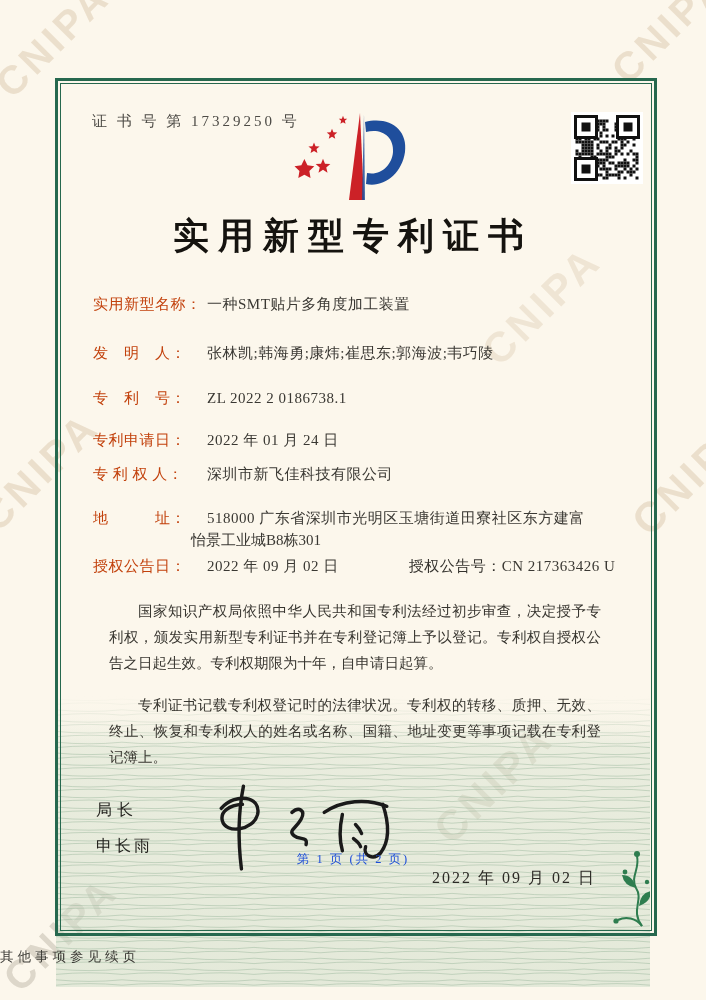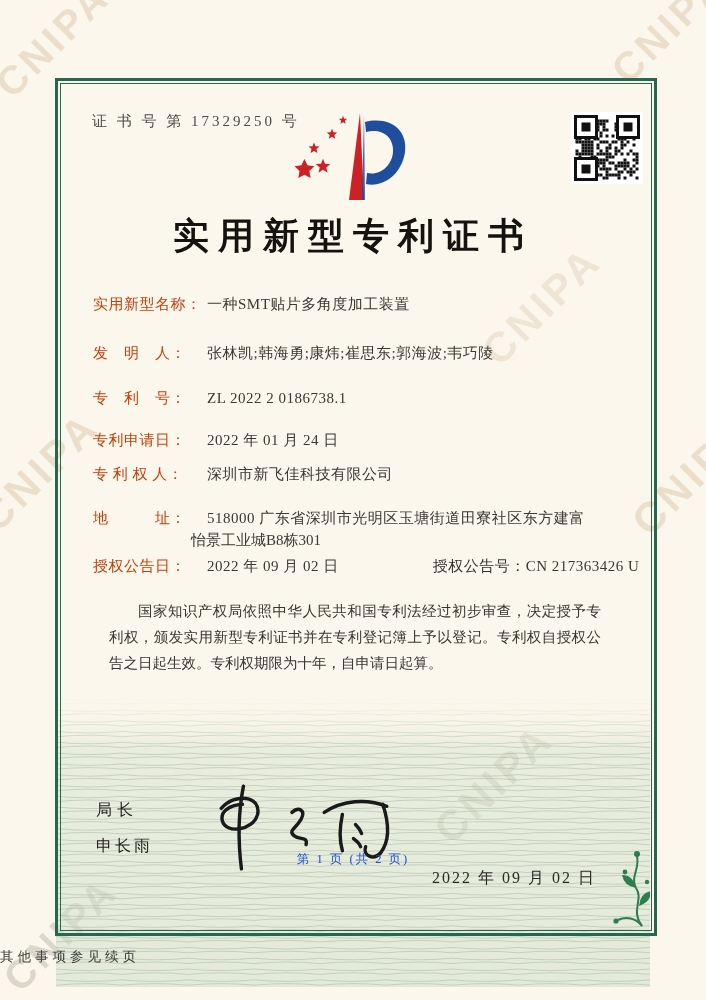--- a/index.html
+++ b/index.html
@@ -37,21 +37,21 @@
   .certno{position:absolute; left:92px; top:112px; font-size:15px; letter-spacing:3px; color:#4c4a45;}
   .emblem{position:absolute; left:286px; top:110px;}
   .qr{position:absolute; left:571px; top:112px; width:72px; height:72px; background:#fff; padding:0;}
   .title{position:absolute; left:0; top:212px; width:100%; text-align:center;
     font-size:36px; font-weight:700; letter-spacing:9px; color:#15130f;}
   .fields{position:absolute; left:93px; top:294px; width:525px; font-size:15px; line-height:1.35; color:#35332e;}
   .frow{position:absolute; left:0; white-space:nowrap; letter-spacing:.5px;}
   .flabel{display:inline-block; width:114px; color:#c2410c;}
   .fval{color:#3a3833;}
   .addr2{position:absolute; left:98px; white-space:nowrap;text-align:right;}
-  .grantno{margin-left:94px;}
+  .grantno{margin-left:70px;}
   .body-text{position:absolute; left:93px; top:582px; width:524px; font-size:14.5px;
     line-height:26px; color:#37352f; text-align:justify;}
   .body-text p{margin:16px; text-indent:2em;}
   .sigrole{position:absolute; left:96px; top:800px; font-family:"Liberation Sans",sans-serif;
     font-size:16px; letter-spacing:5px; color:#23221e; font-weight:500;}
   .signame{position:absolute; left:96px; top:836px; font-family:"Liberation Sans",sans-serif;
     font-size:16px; letter-spacing:3px; color:#23221e; font-weight:500;}
   .sigscript{position:absolute; left:195px; top:778px;}
   .issuedate{position:absolute; left:432px; top:868px; font-size:16px; letter-spacing:2px; color:#2c2a26;}
   .floral{position:absolute; left:592px; top:842px;}
@@ -338,20 +338,21 @@
       <div class="addr2" style="top:236px">
         <span class="fval">怡景工业城B8栋301</span>
       </div>
       <div class="frow" style="top:262px">
         <span class="flabel">授权公告日：</span><span class="fval">2022 年 09 月 02 日</span><span class="grantno"><span>授权公告号：</span><span class="fval">CN 217363426 U</span></span>
       </div>
     </div>
 
     <div class="body-text">
       <p>国家知识产权局依照中华人民共和国专利法经过初步审查，决定授予专利权，颁发实用新型专利证书并在专利登记簿上予以登记。专利权自授权公告之日起生效。专利权期限为十年，自申请日起算。</p>
+      <p>专利证书记载专利权登记时的法律状况。专利权的转移、质押、无效、终止、恢复和专利权人的姓名或名称、国籍、地址变更等事项记载在专利登记簿上。</p>
     </div>
 
     <div class="sigrole">局长</div>
     <div class="signame">申长雨</div>
     <div class="sigscript">
       <svg width="212" height="96" viewBox="0 0 210 95" xmlns="http://www.w3.org/2000/svg" fill="none" stroke="#1a1a1a" stroke-width="3.4" stroke-linecap="round">
         <path d="M48,8 C44,28 42,58 46,90"></path>
         <path d="M26,30 C40,14 66,18 62,36 C58,52 30,56 27,42 C25,33 34,27 47,26"></path>
         <path d="M96,34 C103,28 110,32 105,41 C100,50 92,52 98,57 C104,62 112,57 110,66"></path>
         <path d="M128,34 C146,22 170,20 190,28"></path>

